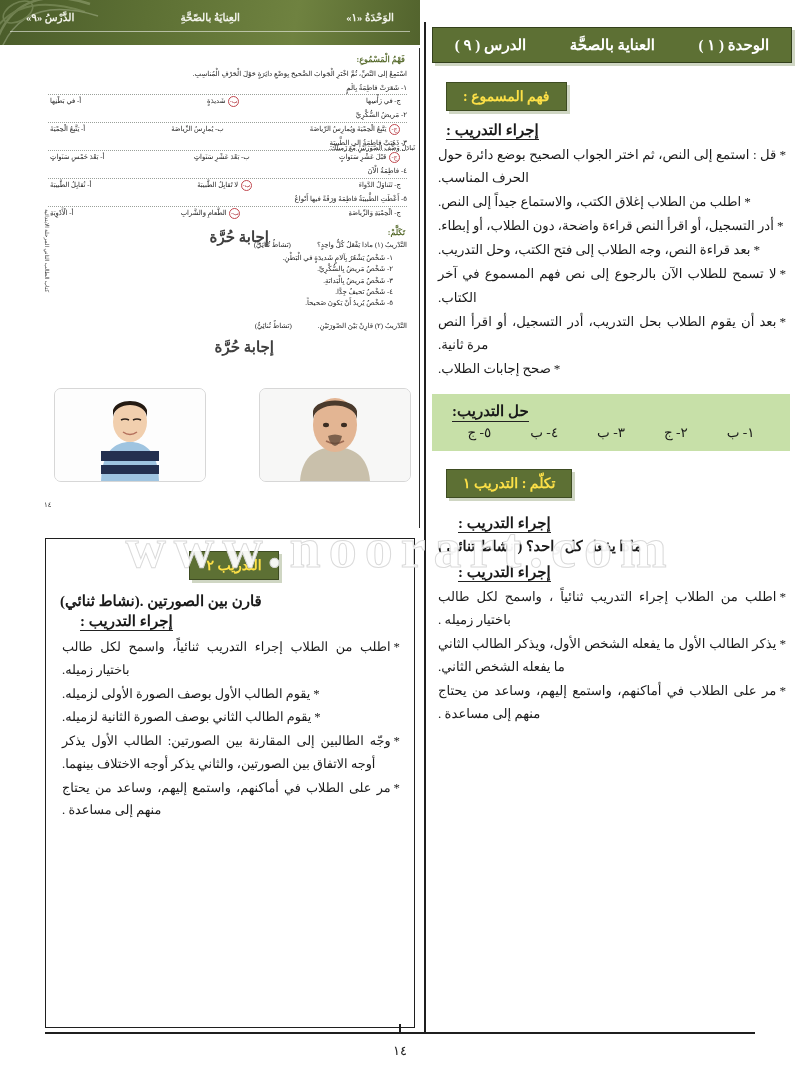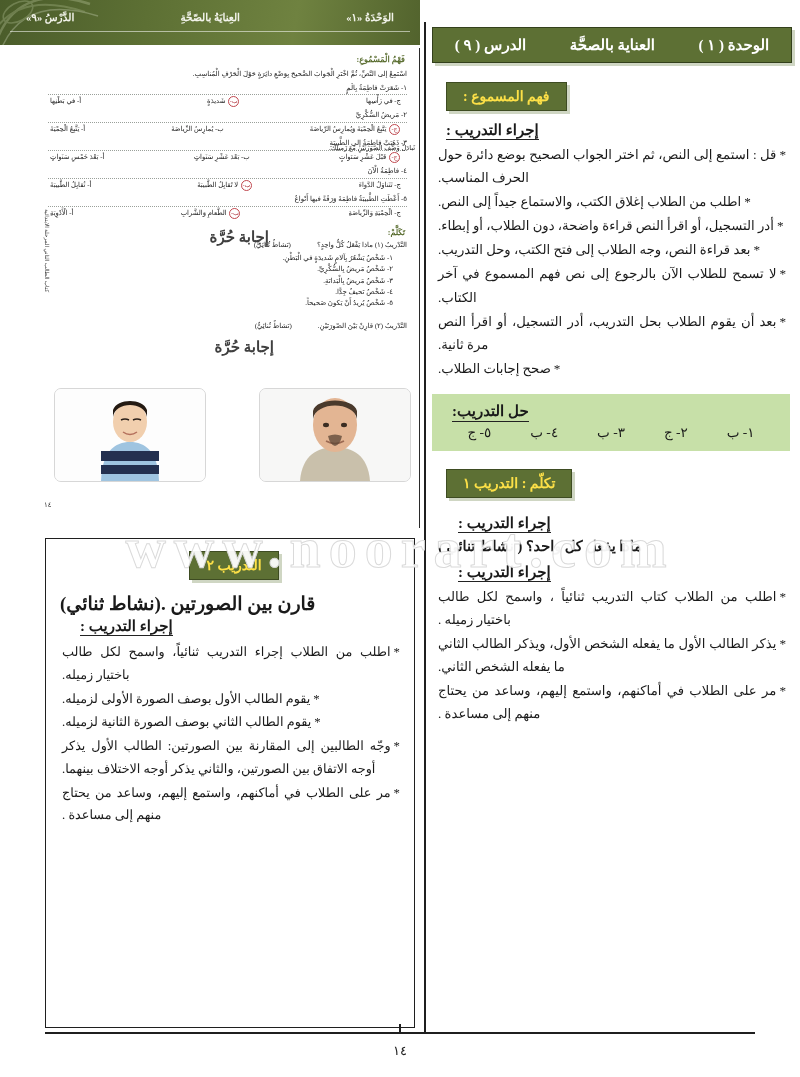--- a/index.html
+++ b/index.html
@@ -138,21 +138,21 @@
   .plain-line{font-size:14.5px;font-weight:bold;text-align:left;padding-left:6px;margin:6px 0;}
 
   
   .leftbox{
     position:absolute;left:45px;top:538px;width:370px;height:490px;
     border:1.6px solid #1f1f1f;border-top:1.6px solid #1f1f1f;
     box-sizing:border-box;direction:rtl;padding:8px 10px;
   }
   .leftbox .chip-wrap{text-align:center;padding-left:8px;margin:4px 0 12px 0;font-family:Liberation Serif, serif;}
   .leftbox .headline{
-    font-size:19px;font-weight:bold;text-align:left;padding-left:4px;margin:2px 0 2px 0;
+    font-size:15px;font-weight:bold;text-align:left;padding-left:4px;margin:2px 0 2px 0;
   }
   .leftbox .sub-underline{padding-left:24px;margin:2px 0 6px 0;}
   .leftbox .bullets{font-size:12.8px;line-height:1.78;}
 
   .pagenum{
     position:absolute;left:0;right:0;top:1043px;text-align:center;
     font-size:13px;color:#222;
   }
   .botrule{position:absolute;left:45px;right:45px;top:1032px;height:1.6px;background:#1f1f1f;}
   .botrule-mid{position:absolute;left:399px;top:1024px;width:1.6px;height:10px;background:#1f1f1f;}
@@ -378,21 +378,21 @@
       <span class="greenchip">تكلّم : التدريب ١</span>
     </div>
     <div class="sub-underline" style="padding-left:26px;margin-top:16px">
       <span>إجراء التدريب :</span>
     </div>
     <div class="plain-line">ماذا يفعل كل واحد؟   ( نشاط ثنائي )</div>
     <div class="sub-underline" style="padding-left:26px">
       <span>إجراء التدريب :</span>
     </div>
     <ul class="bullets">
-      <li>اطلب من الطلاب كتاب التدريب ثنائياً ، واسمح لكل طالب باختيار زميله .</li>
+      <li>اطلب من الطلاب إجراء التدريب ثنائياً ، واسمح لكل طالب باختيار زميله .</li>
       <li>يذكر الطالب الأول ما يفعله الشخص الأول، ويذكر الطالب الثاني ما يفعله الشخص الثاني.</li>
       <li>مر على الطلاب في أماكنهم، واستمع إليهم، وساعد من يحتاج منهم إلى مساعدة .</li>
     </ul>
   </div>
 </div>
 
 <div class="leftbox">
   <div class="chip-wrap">
     <span class="greenchip">التدريب ٢</span>
   </div>

